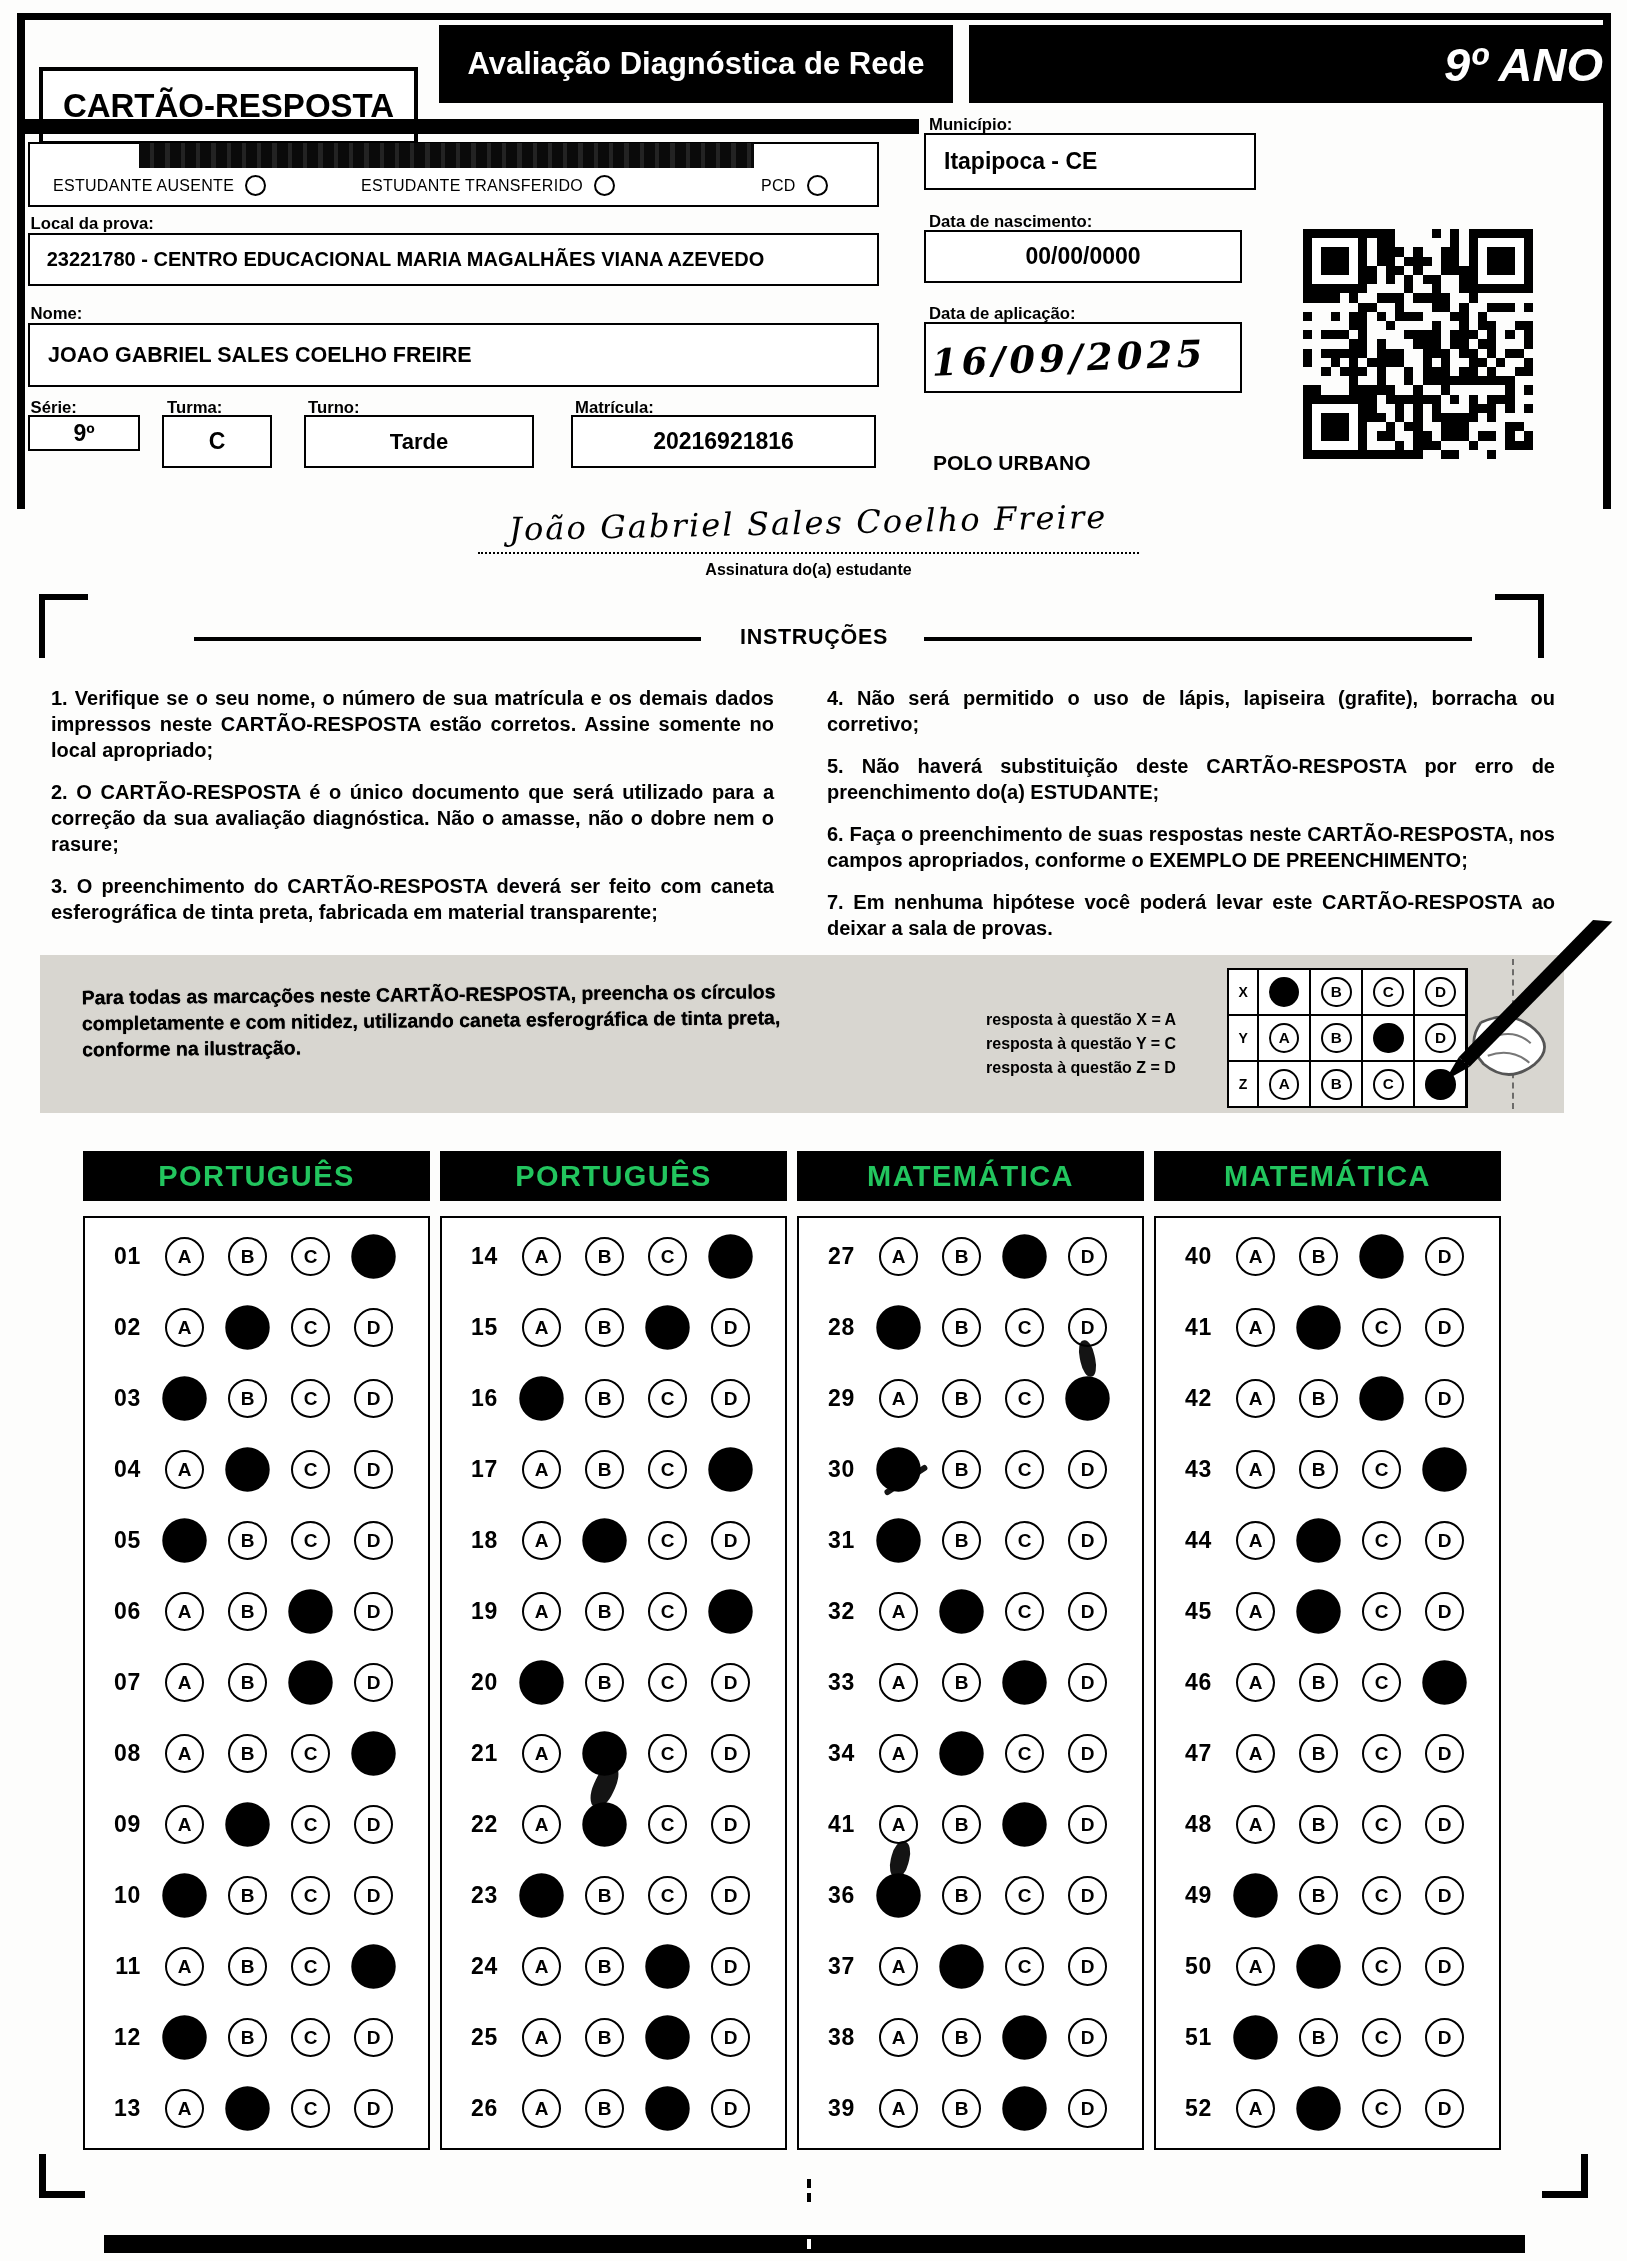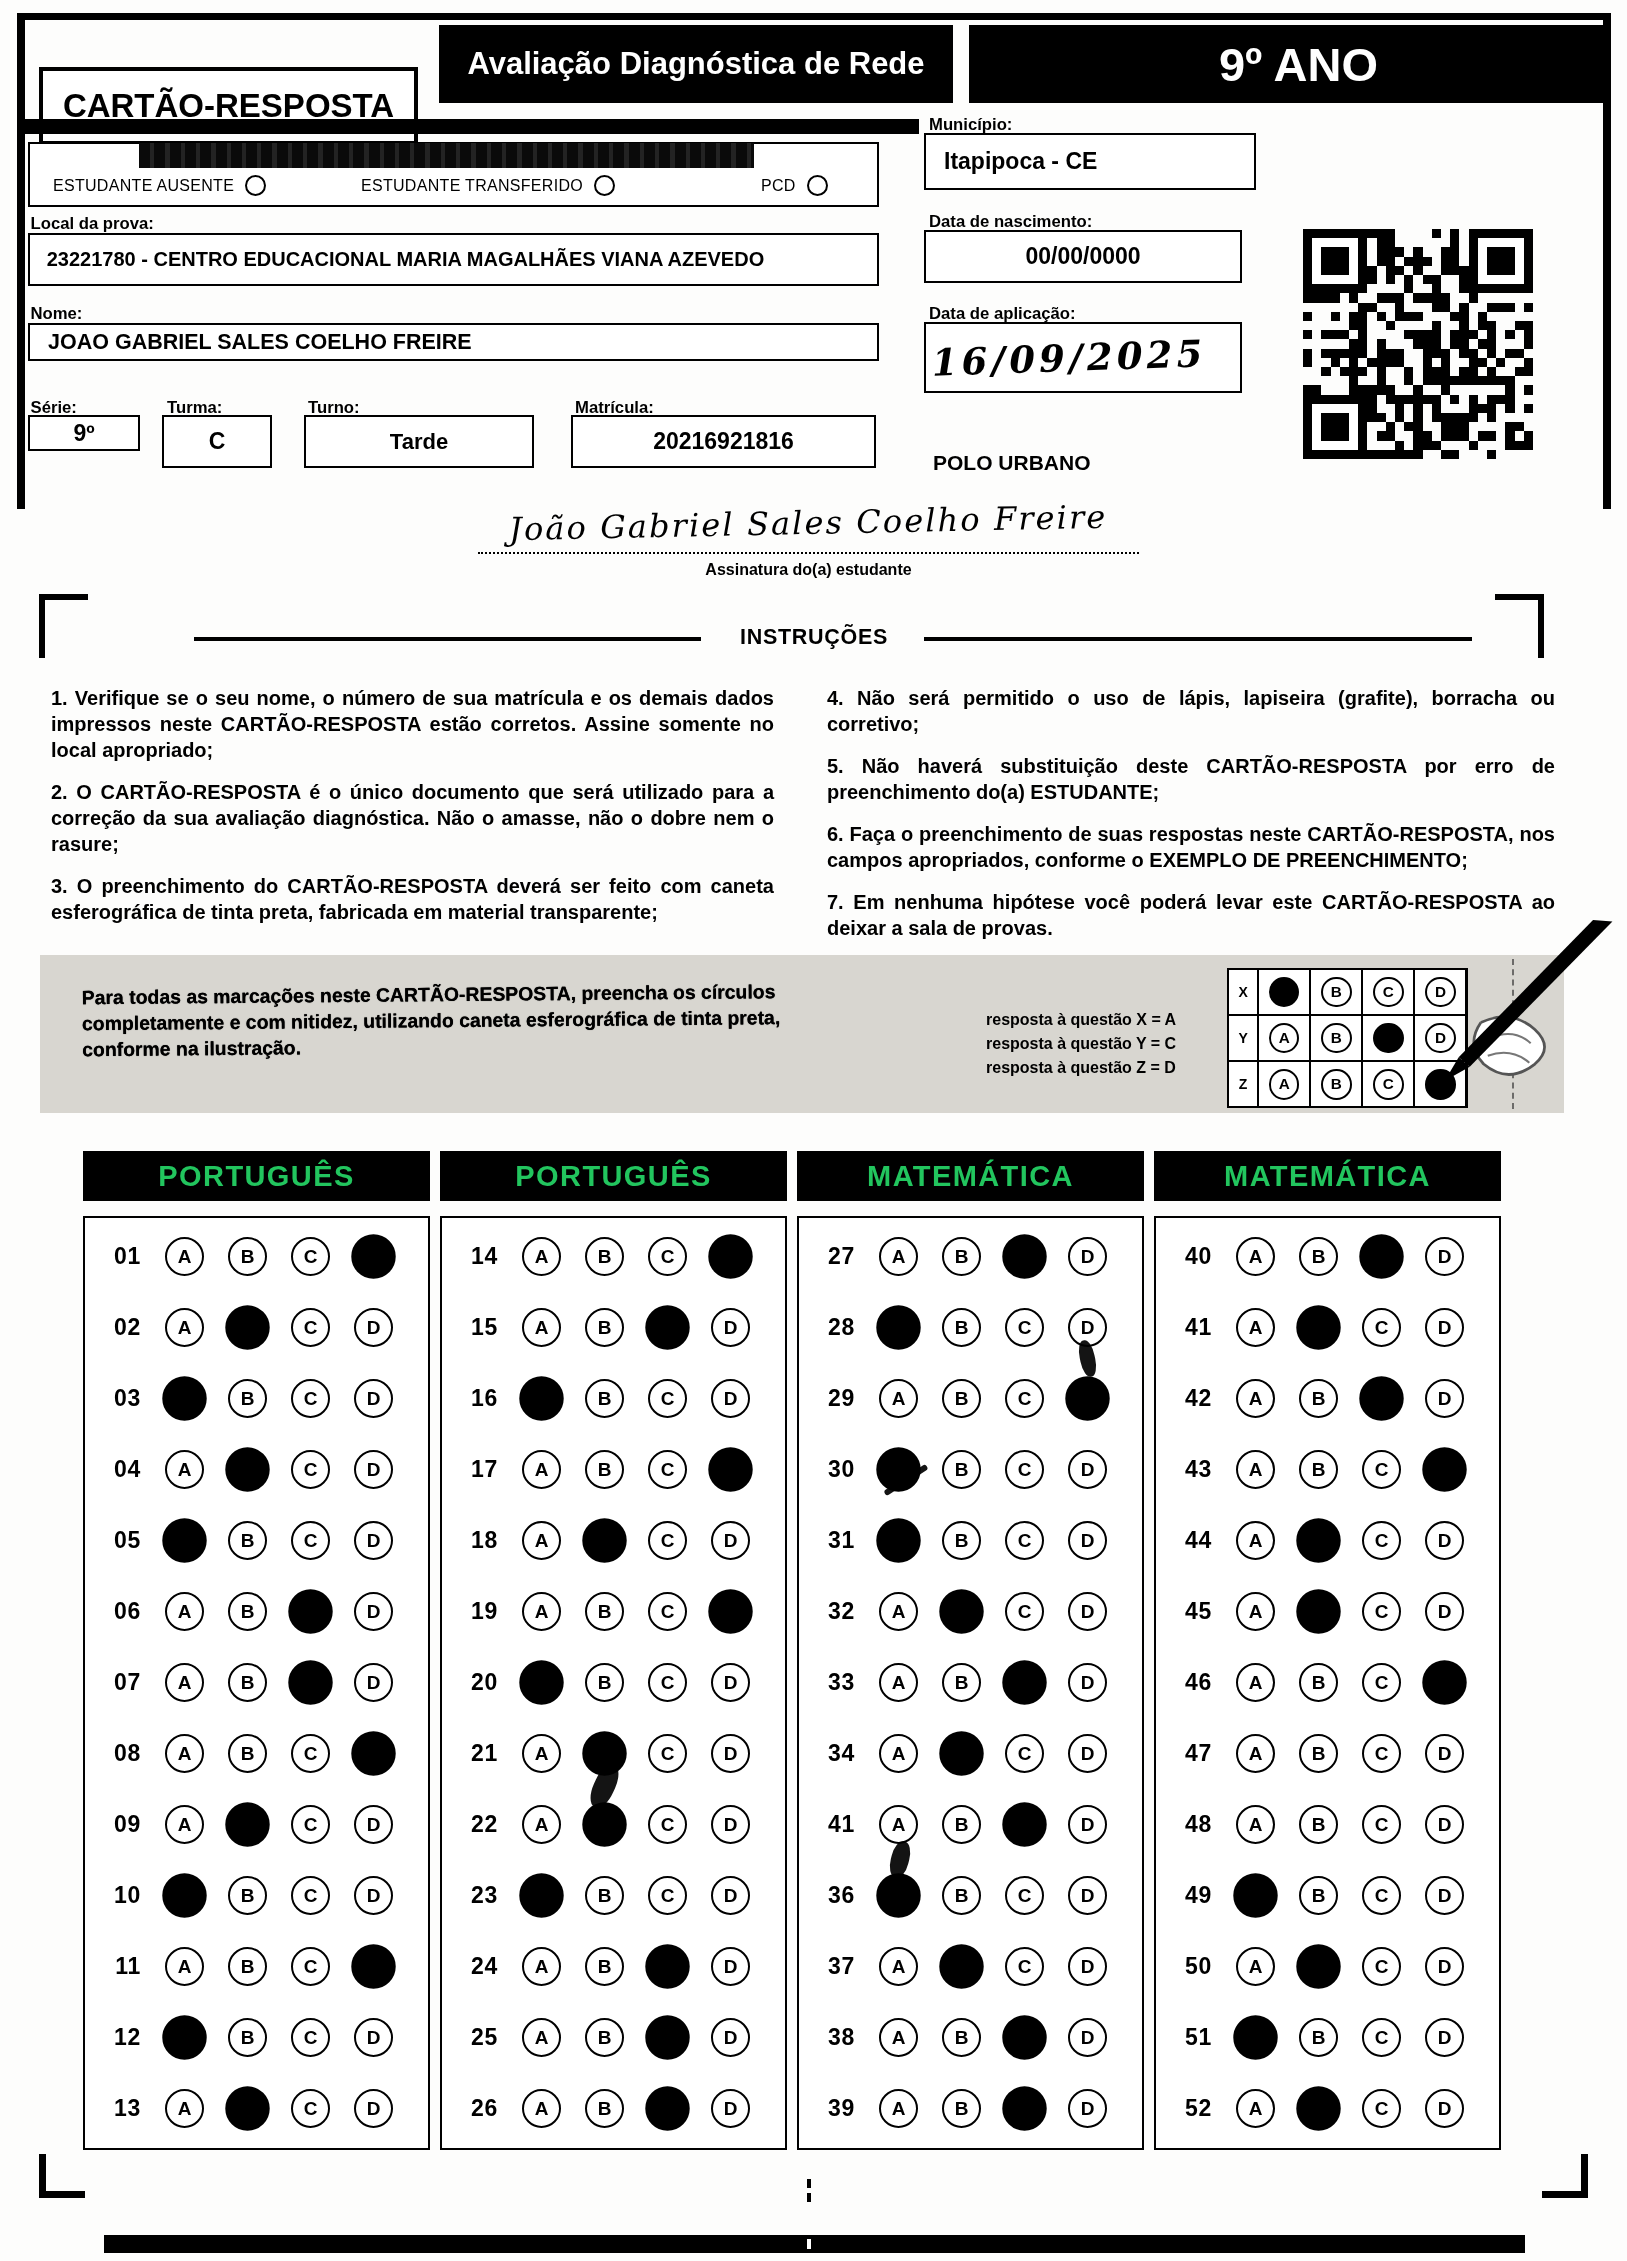--- a/index.html
+++ b/index.html
@@ -47,21 +47,21 @@
 <div class="page">
 
   <div class="top-frame"></div>
 
   <div class="hbox white-box" style="left:39px;top:25px;width:379px;height:78px;font-size:33px;">
       <span>CARTÃO-RESPOSTA</span>
     </div>
   <div class="hbox black-box" style="left:439px;top:25px;width:514px;height:78px;font-size:31px;">
       <span>Avaliação Diagnóstica de Rede</span>
     </div>
-  <div class="hbox black-box" style="left:969px;top:25px;width:634px;height:78px;font-size:47px;justify-content:center;padding-left:25px;">
+  <div class="hbox black-box" style="left:969px;top:25px;width:634px;height:78px;font-size:47px;justify-content:flex-end;padding-left:25px;font-style:italic;">
       <span>9º ANO</span>
     </div>
 
   <div class="abs" style="left:16.7px;top:119px;width:902px;height:15.3px;background:#000;"></div>
 
   <div class="abs" style="left:28px;top:142px;width:851px;height:65px;border:2.1px solid #000;background:#fff;"></div>
   <div class="abs redacted" style="left:139px;top:143px;width:615px;height:25px;"></div>
   <div class="status-item" style="left:53px;top:175px;">
     <span>ESTUDANTE AUSENTE</span>
     <span class="circle"></span>
@@ -74,21 +74,21 @@
     <span>PCD</span>
     <span class="circle"></span>
   </div>
 
   <div class="flabel" style="left:30.5px;top:214px;">Local da prova:</div>
   <div class="fbox" style="left:28px;top:233px;width:851px;height:53px;font-size:20px;padding-left:16.7px;">
     <span>23221780 - CENTRO EDUCACIONAL MARIA MAGALHÃES VIANA AZEVEDO</span>
     </div>
 
   <div class="flabel" style="left:30.5px;top:304px;">Nome:</div>
-  <div class="fbox" style="left:28px;top:323px;width:851px;height:38px;font-size:21.5px;padding-left:18px;">
+  <div class="fbox" style="left:28px;top:323px;width:851px;height:64px;font-size:21.5px;padding-left:18px;">
     <span>JOAO GABRIEL SALES COELHO FREIRE</span>
     </div>
 
   <div class="flabel" style="left:30.5px;top:398px;">Série:</div>
   <div class="fbox center" style="left:28px;top:415px;width:112px;height:36px;font-size:23px;">
     <span>9º</span>
     </div>
 
   <div class="flabel" style="left:167px;top:398px;">Turma:</div>
   <div class="fbox center" style="left:162px;top:415px;width:110px;height:53px;font-size:23px;">

